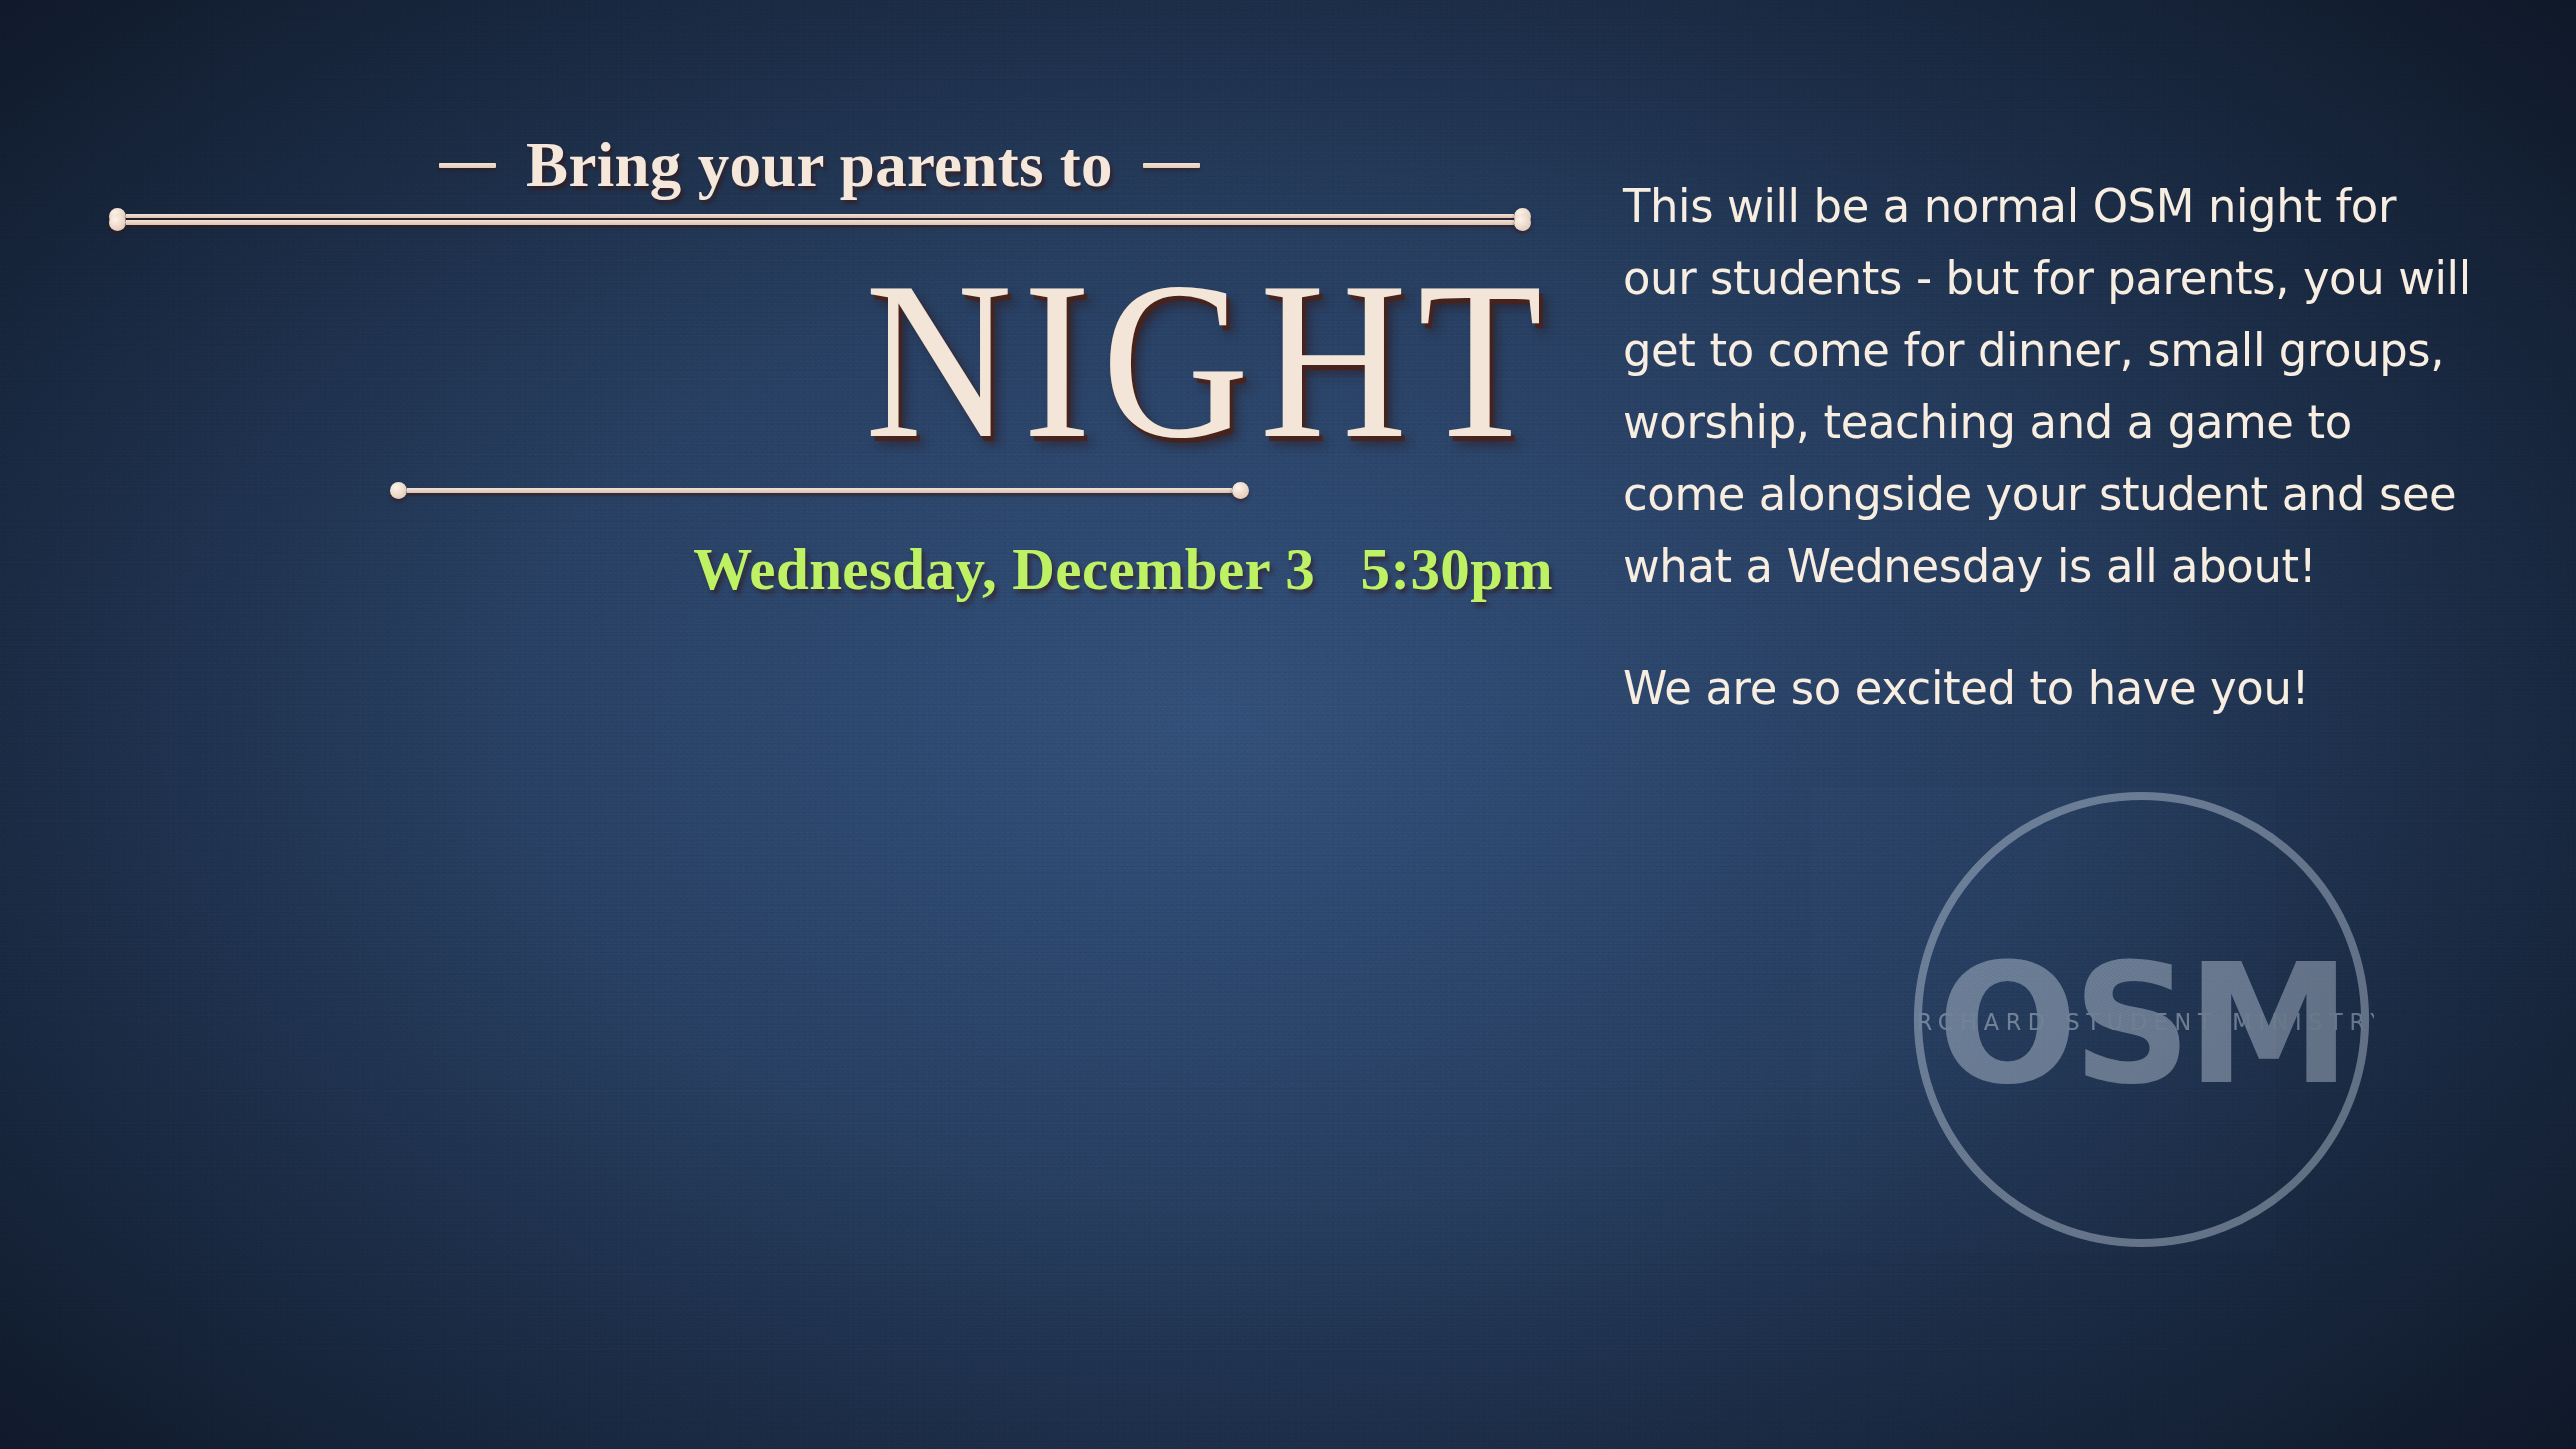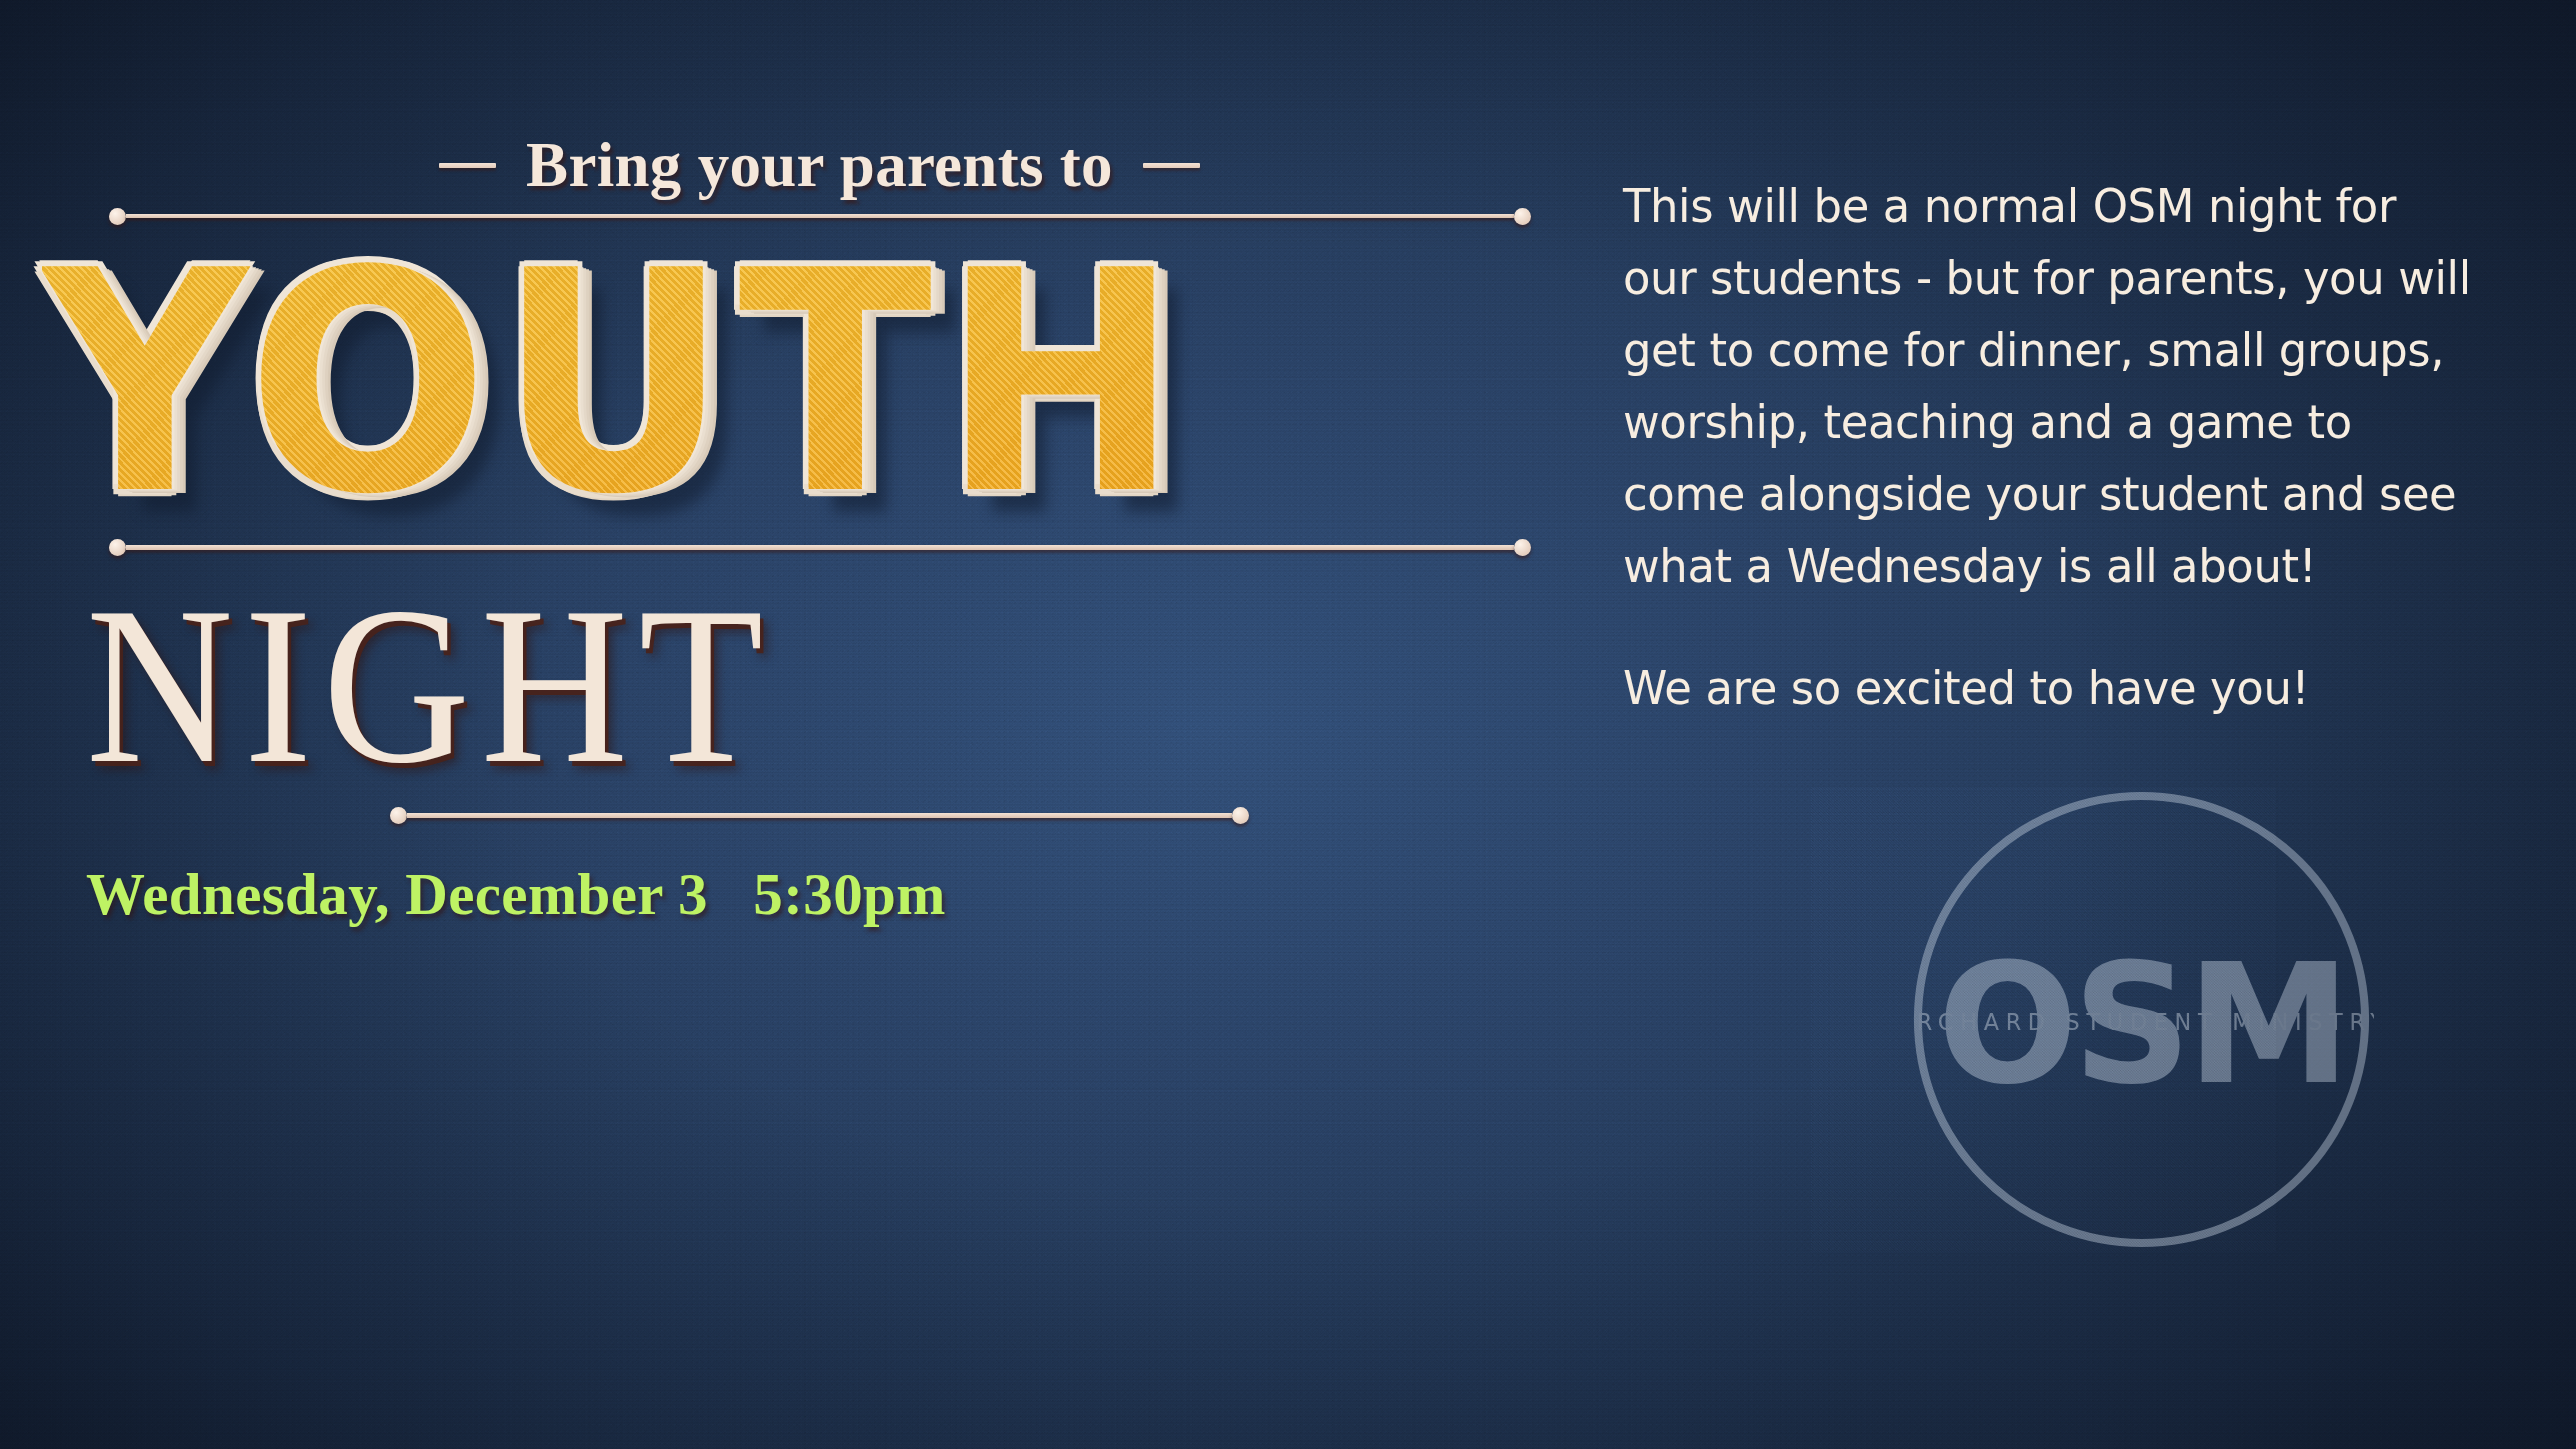--- a/index.html
+++ b/index.html
@@ -56,21 +56,21 @@
     position:absolute; inset:0; pointer-events:none;
     background:radial-gradient(ellipse 72% 78% at 50% 50%,
       rgba(0,0,0,0) 42%, rgba(8,14,26,.30) 78%, rgba(6,11,21,.55) 100%);
   }
 
   
   #left-col{
     position:absolute;
     left:86px; top:134px;
     width:1467px;
-    text-align:left;
+    text-align:right;
     z-index:5;
   }
 
   
   .kicker-row{
     display:flex; align-items:center; justify-content:center;
     gap:30px;
     margin-bottom:16px;
   }
   .kicker-dash{
@@ -281,26 +281,20 @@
       <span class="kicker-text">Bring your parents to</span>
       <span class="kicker-dash"></span>
     </div>
 
     <div class="rule">
       <span class="ball"></span>
       <span class="line"></span>
       <span class="ball"></span>
     </div>
 
-    <div id="youth-wrap">
-      <span class="youth youth-shadow">YOUTH</span>
-      <span class="youth youth-edge">YOUTH</span>
-      <span class="youth youth-face">YOUTH</span>
-      <span class="youth youth-weave">YOUTH</span>
-    </div>
 
     <div class="rule">
       <span class="ball"></span>
       <span class="line"></span>
       <span class="ball"></span>
     </div>
 
     <div id="night">NIGHT</div>
 
     <div class="rule short">

